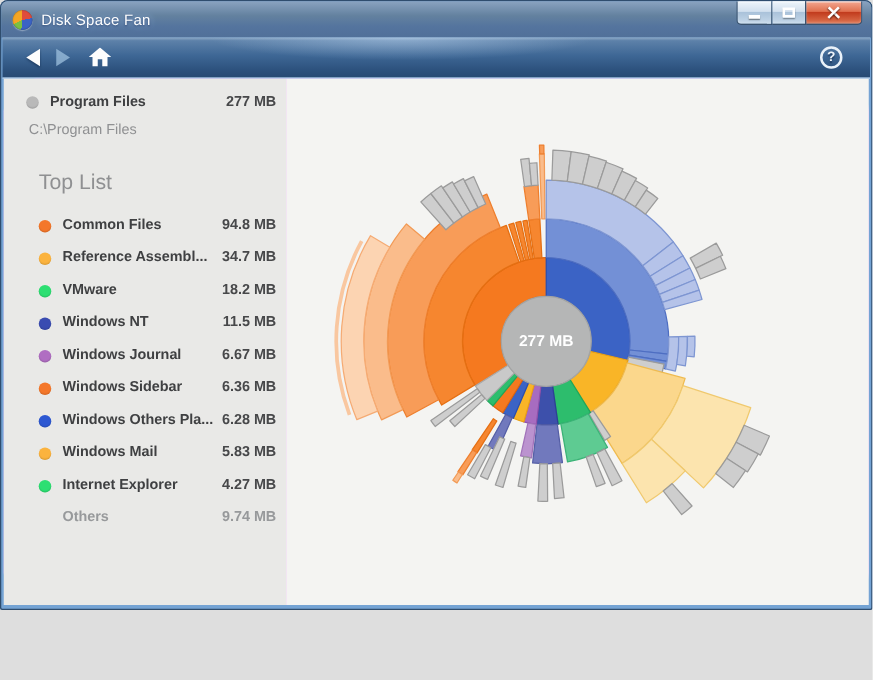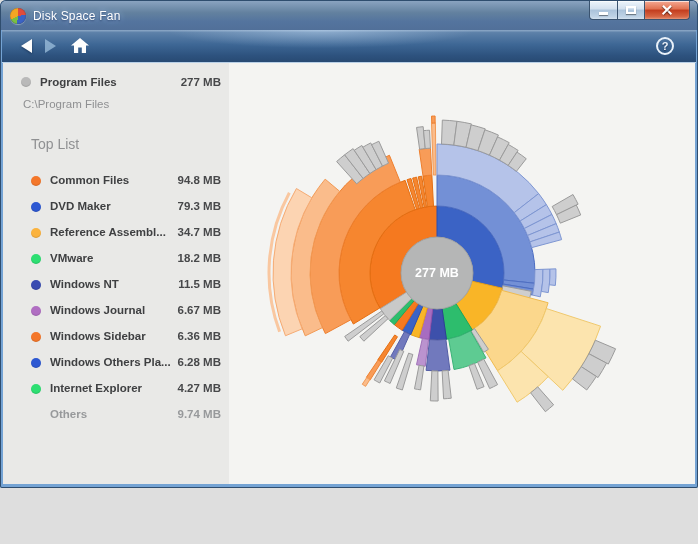--- a/index.html
+++ b/index.html
@@ -46,21 +46,21 @@
             text-shadow:0 1px 1px rgba(0,20,50,.5);}
 
   
   .content{position:absolute;top:63px;left:3px;right:3px;bottom:4px;display:flex;background:#f0abfc;border-radius:26px;}
   .sidebar{width:226px;background:#e9e9e7;padding:10px 8px 0 0;overflow:hidden;}
   .srow{display:flex;align-items:center;height:18px;padding-left:18px;}
   .dot{width:10px;height:10px;border-radius:50%;flex:0 0 auto;margin-right:9px;box-shadow:inset 0 -1px 1px rgba(0,0,0,.12);}
   .slabel{flex:1;font-size:11.5px;font-weight:bold;color:#3f4042;white-space:nowrap;overflow:hidden;}
   .svalue{font-size:11.5px;font-weight:bold;color:#47484a;white-space:nowrap;}
   .side-path{margin:7px 0 0 20px;height:16px;font-size:11.5px;color:#8f9092;}
-  .top-list{margin:22px 0 8px 28px;height:16px;font-size:14px;color:#8f9092;}
+  .top-list{margin:22px 0 8px 28px;height:16px;font-size:17px;color:#8f9092;}
   .item{display:flex;align-items:flex-end;height:26px;padding-left:28px;cursor:pointer;}
   .item .slabel{margin-right:4px;}
   .others .slabel,.others .svalue{color:#97999b;font-weight:bold;margin-top:47px;}
   .others{padding-left:47px;}
 
   .chart{flex:1;position:relative;background:#f4f4f2;}
   .chart svg{display:block;}
   .center-label{fill:#ffffff;font-size:12.5px;font-weight:bold;font-family:"Liberation Sans",sans-serif;
                 text-anchor:middle;}
 </style>
@@ -112,25 +112,20 @@
         </div>
         <div class="side-path">C:\Program Files</div>
         <div class="top-list">Top List</div>
 
         <div class="item">
           <span class="dot" style="background: rgb(244, 119, 42);"></span>
           <span class="slabel">Common Files</span>
           <span class="svalue">94.8 MB</span>
         </div>
         <div class="item">
-          <span class="dot" style="background: rgb(45, 88, 210);"></span>
-          <span class="slabel">DVD Maker</span>
-          <span class="svalue">79.3 MB</span>
-        </div>
-        <div class="item">
           <span class="dot" style="background: rgb(251, 179, 62);"></span>
           <span class="slabel">Reference Assembl...</span>
           <span class="svalue">34.7 MB</span>
         </div>
         <div class="item">
           <span class="dot" style="background: rgb(45, 223, 114);"></span>
           <span class="slabel">VMware</span>
           <span class="svalue">18.2 MB</span>
         </div>
         <div class="item">
@@ -145,20 +140,25 @@
         </div>
         <div class="item">
           <span class="dot" style="background: rgb(244, 119, 42);"></span>
           <span class="slabel">Windows Sidebar</span>
           <span class="svalue">6.36 MB</span>
         </div>
         <div class="item">
           <span class="dot" style="background: rgb(45, 88, 210);"></span>
           <span class="slabel">Windows Others Pla...</span>
           <span class="svalue">6.28 MB</span>
+        </div>
+        <div class="item">
+          <span class="dot" style="background: rgb(251, 179, 62);"></span>
+          <span class="slabel">Windows Mail</span>
+          <span class="svalue">5.83 MB</span>
         </div>
         <div class="item">
           <span class="dot" style="background: rgb(45, 223, 114);"></span>
           <span class="slabel">Internet Explorer</span>
           <span class="svalue">4.27 MB</span>
         </div>
         <div class="item others">
           <span class="slabel">Others</span>
           <span class="svalue">9.74 MB</span>
         </div>

